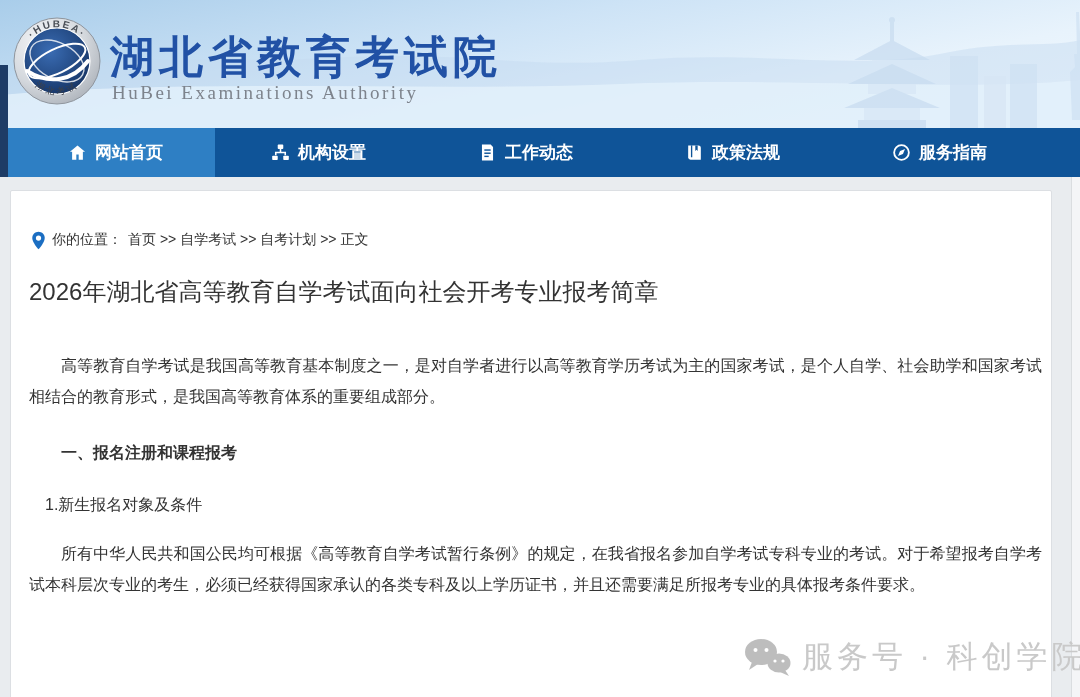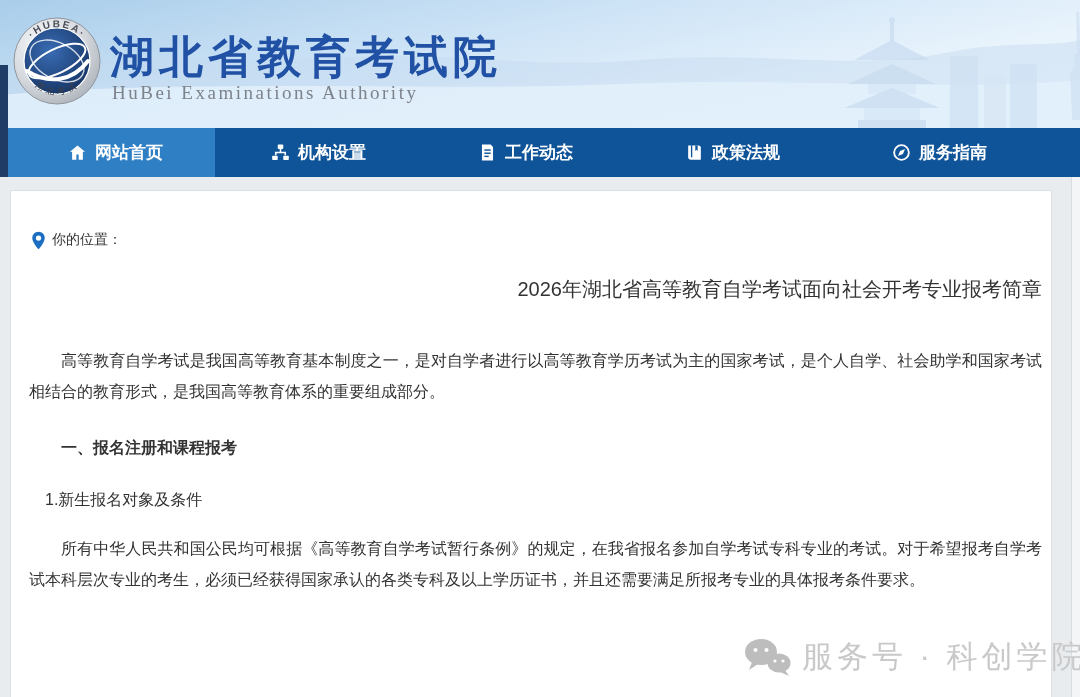--- a/index.html
+++ b/index.html
@@ -46,22 +46,22 @@
     background:#fff; border:1px solid #dcdfe3; border-radius:2px;
     padding:0 9px 0 18px;
   }
   .breadcrumb {
     margin-top:40px; display:flex; align-items:flex-start; gap:6px;
     font-size:14px; color:#333;
   }
   .bc-pin { display:inline-flex; width:15px; height:19px; margin-left:2px; }
   .bc-item { cursor:pointer; }
   .article-title {
-    margin:26px 0 0 0; text-align:right;
-    font-size:20px; font-weight:400; color:#333;
+    margin:26px 0 0 0; text-align:left;
+    font-size:24px; font-weight:400; color:#333;
   }
   .meta-row {
     margin-top:33px; height:50px;
     border-top:1px solid #e8e8e8; border-bottom:1px solid #e8e8e8;
     display:flex; align-items:center; justify-content:space-between;
     font-size:14px; color:#333;
   }
   .meta-left span { margin-right:4px; }
   .font-controls { display:flex; gap:6px; }
   .font-btn {
@@ -209,20 +209,21 @@
 <div class="card">
 
   <div class="breadcrumb">
     <span class="bc-pin">
       <svg width="15" height="19" viewBox="0 0 24 30">
         <path d="M12 1C6.5 1 2 5.6 2 11c0 7.5 10 18 10 18s10-10.5 10-18C22 5.6 17.5 1 12 1z" fill="#1b6ec2"></path>
         <circle cx="12" cy="11" r="4.2" fill="#fff"></circle>
       </svg>
     </span>
     <span>你的位置：</span>
+    <span><span class="bc-item">首页</span><span> &gt;&gt; </span><span class="bc-item">自学考试</span><span> &gt;&gt; </span><span class="bc-item">自考计划</span><span> &gt;&gt; </span><span class="bc-item">正文</span></span>
   </div>
 
   <h1 class="article-title">2026年湖北省高等教育自学考试面向社会开考专业报考简章</h1>
 
 
   <div class="article-body">
       <p class="paragraph">高等教育自学考试是我国高等教育基本制度之一，是对自学者进行以高等教育学历考试为主的国家考试，是个人自学、社会助学和国家考试相结合的教育形式，是我国高等教育体系的重要组成部分。</p>
       <p class="heading">一、报名注册和课程报考</p>
       <p class="subheading">1.新生报名对象及条件</p>
       <p class="paragraph">所有中华人民共和国公民均可根据《高等教育自学考试暂行条例》的规定，在我省报名参加自学考试专科专业的考试。对于希望报考自学考试本科层次专业的考生，必须已经获得国家承认的各类专科及以上学历证书，并且还需要满足所报考专业的具体报考条件要求。</p>

